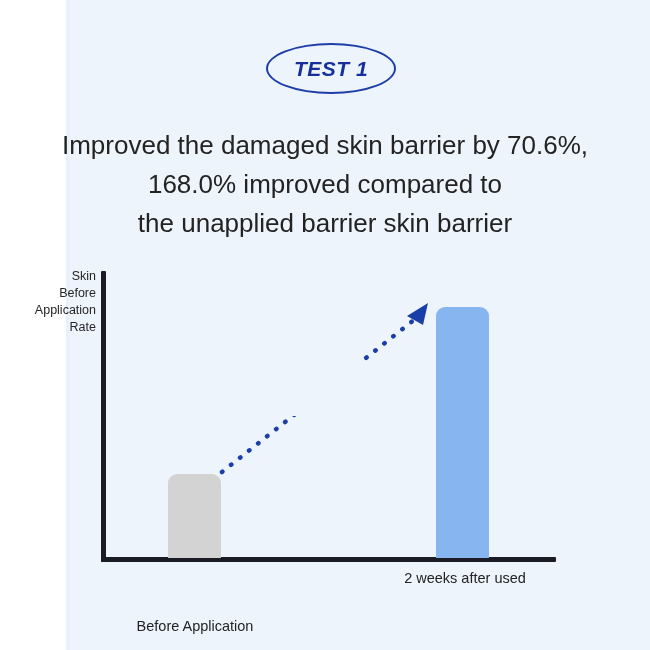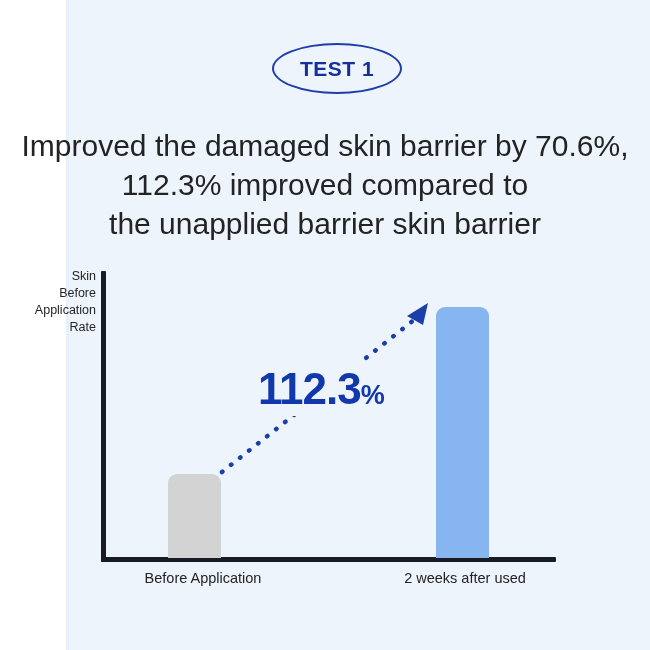--- a/index.html
+++ b/index.html
@@ -27,48 +27,49 @@
     position: absolute;
     left: 66px; top: 0;
     width: 3px;
     height: 650px;
     background: #e8f0fb;
   }
 
   
   .badge {
     position: absolute;
-    left: 272px;
+    left: 266px;
     top: 43px;
     width: 130px;
     height: 51px;
     border: 2px solid #1d3faa;
     border-radius: 50%;
     box-sizing: border-box;
     display: flex;
     align-items: center;
     justify-content: center;
+    font-style: italic;
   }
   .badge-label {
     color: #16309b;
     font-size: 21px;
     font-weight: bold;
     letter-spacing: 0.5px;
     line-height: 1;
   }
 
   
   .headline {
     position: absolute;
     left: 0;
     top: 126px;
     width: 650px;
     text-align: center;
     color: #232323;
-    font-size: 30px;
+    font-size: 26px;
     line-height: 39px;
     font-weight: 400;
   }
   .headline-line { display: block; white-space: nowrap; }
 
   
   .chart {
     position: absolute;
     left: 0; top: 0;
     width: 650px; height: 650px;
@@ -122,21 +123,21 @@
     background: #86b5f0;
   }
 
   .x-tick-label {
     position: absolute;
     top: 570px;
     color: #232323;
     font-size: 14.5px;
     text-align: center;
   }
-  .x-tick-before { left: 108px; width: 190px; }
+  .x-tick-before { left: 100px; width: 190px; margin-top: 48px; }
   .x-tick-after  { left: 370px; width: 190px; }
 
   
   .arrow-svg {
     position: absolute;
     left: 0; top: 0;
     width: 650px; height: 650px;
     pointer-events: none;
   }
   .delta {
@@ -172,21 +173,21 @@
 
   <div class="left-strip"></div>
   <div class="left-strip-edge"></div>
 
   <div class="badge">
     <span class="badge-label">TEST 1</span>
   </div>
 
   <div class="headline">
     <span class="headline-line">Improved the damaged skin barrier by 70.6%,</span>
-    <span class="headline-line">112.3% improved compared to</span>
+    <span class="headline-line">168.0% improved compared to</span>
     <span class="headline-line">the unapplied barrier skin barrier</span>
   </div>
 
   <div class="chart">
 
     <div class="y-axis-label">
       <span>Skin</span>
       <span>Before</span>
       <span>Application</span>
       <span>Rate</span>
@@ -197,21 +198,18 @@
 
     <div class="bar bar-before"></div>
     <div class="bar bar-after"></div>
 
     <svg class="arrow-svg" viewBox="0 0 650 650">
       <line x1="222" y1="472" x2="424" y2="312" stroke="#1b3fa8" stroke-width="4.5" stroke-linecap="round" stroke-dasharray="0.5 11"></line>
       <polygon points="428,303 407,316 423,325" fill="#1b3fa8"></polygon>
     </svg>
 
     <div class="delta-mask"></div>
-    <div class="delta">
-      <span>112.3</span><span class="delta-pct">%</span>
-    </div>
 
     <div class="x-tick-label x-tick-before">Before Application</div>
     <div class="x-tick-label x-tick-after">2 weeks after used</div>
 
   </div>
 </div>
 
 </body></html>

